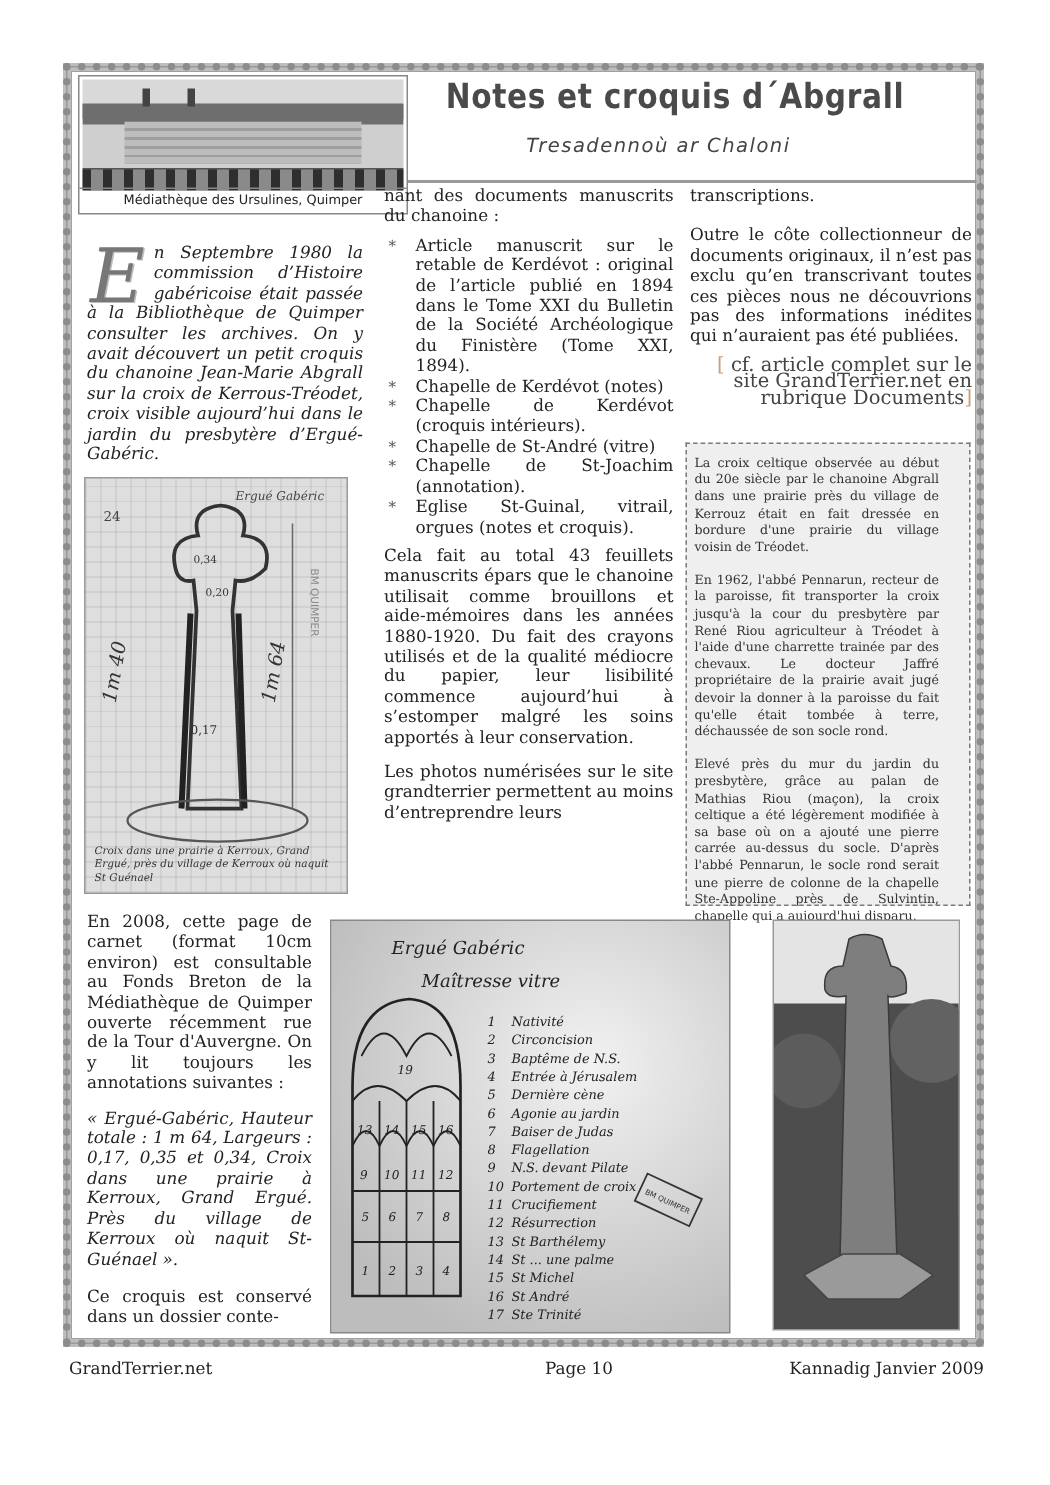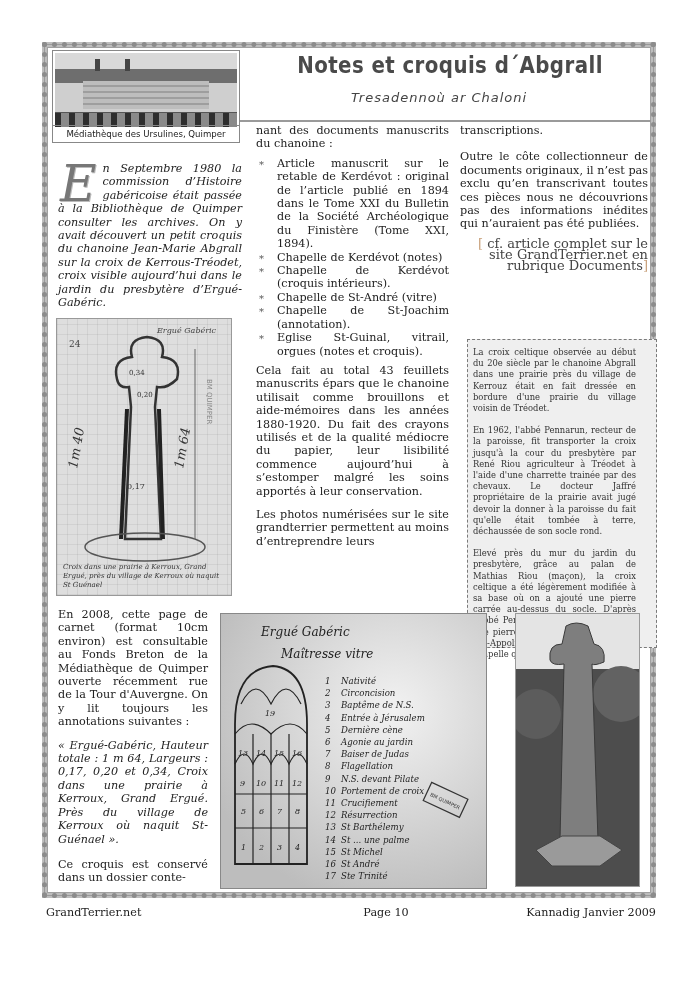--- a/index.html
+++ b/index.html
@@ -7,21 +7,21 @@
            font-family:"DejaVu Serif", serif; color:#222; }
     .frame { position:absolute; left:42px; top:42px; width:614px; height:856px;
              box-sizing:border-box; border:5px solid #bdbdbd;
              outline:1px solid #9a9a9a; outline-offset:-3px;
              background:
                repeating-linear-gradient(90deg, transparent 0 2px, rgba(0,0,0,0) 2px 4px); }
     .frame::before { content:""; position:absolute; inset:-5px; border:5px dotted #8c8c8c; pointer-events:none; }
     .inner-line { position:absolute; left:47px; top:47px; width:604px; height:846px; box-sizing:border-box; border:1px solid #a0a0a0; }
     .hdr-rule { position:absolute; left:240px; top:120px; width:411px; height:2px; background:#9a9a9a; }
 
-    .photo-box { position:absolute; left:52px; top:50px; width:188px; height:93px; box-sizing:border-box;
+    .photo-box { position:absolute; left:52px; top:50px; width:220px; height:93px; box-sizing:border-box;
                  border:1px solid #888; background:#fff; }
     .photo-img { position:absolute; left:2px; top:2px; right:2px; height:74px; overflow:hidden;
                  background:linear-gradient(#d9d9d9 0 22%, #7a7a7a 22% 36%, #cfcfcf 36% 80%, #555 80% 100%); }
     .photo-img .roof { position:absolute; left:0; right:0; top:16px; height:14px; background:#6e6e6e; }
     .photo-img .facade { position:absolute; left:28px; right:28px; top:28px; height:28px;
                  background:repeating-linear-gradient(0deg,#bdbdbd 0 4px,#9e9e9e 4px 6px); }
     .photo-img .chim1 { position:absolute; left:40px; top:6px; width:5px; height:12px; background:#444; }
     .photo-img .chim2 { position:absolute; left:70px; top:6px; width:5px; height:12px; background:#444; }
     .photo-img .base { position:absolute; left:0; right:0; bottom:0; height:14px;
                  background:repeating-linear-gradient(90deg,#2e2e2e 0 6px,#8a8a8a 6px 14px); }
@@ -42,23 +42,23 @@
     .col2 { left:256px; top:124px; width:193px; }
     .col2 ul { list-style:none; margin:6px 0 6px 0; padding:0; }
     .col2 li { position:relative; padding-left:21px; }
     .col2 li::before { content:"*"; position:absolute; left:3px; top:1px; font-size:10px; color:#555; }
     .col2 .gap { height:10px; }
 
     .col3 { left:460px; top:124px; width:188px; }
     .ref { font-size:13px; line-height:11px; text-align:right; color:#444; margin-top:7px; }
     .ref .br { color:#c8a07a; }
 
-    .sidebox { position:absolute; left:467px; top:295px; width:190px; height:309px; box-sizing:border-box;
+    .sidebox { position:absolute; left:457px; top:295px; width:190px; height:309px; box-sizing:border-box;
                border:1px dashed #7a7a7a; background:#efefef; padding:7px 20px 4px 5px;
-               font-size:8.4px; line-height:11.2px; text-align:justify; color:#333;margin-top:44px; }
+               font-size:8.4px; line-height:11.2px; text-align:justify; color:#333; }
     .sidebox p { margin:0 0 11px 0; }
 
     .sketch1 { position:absolute; left:56px; top:318px; width:176px; height:278px; box-sizing:border-box;
                border:1px solid #999; background:
                  repeating-linear-gradient(0deg, rgba(0,0,0,0.06) 0 1px, transparent 1px 10px),
                  repeating-linear-gradient(90deg, rgba(0,0,0,0.06) 0 1px, transparent 1px 10px), #dedede; overflow:hidden; }
 
     .col4 { left:58px; top:608px; width:150px; }
     .col4 .quote { font-style:italic; margin-top:10px; }
     .col4 .gap { height:12px; }
@@ -146,21 +146,21 @@
 </div>
 
 <div class="sidebox">
   <p>La croix celtique observée au début du 20e siècle par le chanoine Abgrall dans une prairie près du village de Kerrouz était en fait dressée en bordure d'une prairie du village voisin de Tréodet.</p>
   <p>En 1962, l'abbé Pennarun, recteur de la paroisse, fit transporter la croix jusqu'à la cour du presbytère par René Riou agriculteur à Tréodet à l'aide d'une charrette trainée par des chevaux. Le docteur Jaffré propriétaire de la prairie avait jugé devoir la donner à la paroisse du fait qu'elle était tombée à terre, déchaussée de son socle rond.</p>
   <p>Elevé près du mur du jardin du presbytère, grâce au palan de Mathias Riou (maçon), la croix celtique a été légèrement modifiée à sa base où on a ajouté une pierre carrée au-dessus du socle. D'après l'abbé Pennarun, le socle rond serait une pierre de colonne de la chapelle Ste-Appoline près de Sulvintin, chapelle qui a aujourd'hui disparu.</p>
 </div>
 
 <div class="col col4">
   <p>En 2008, cette page de carnet (format 10cm environ) est consultable au Fonds Breton de la Médiathèque de Quimper ouverte récemment rue de la Tour d'Auvergne. On y lit toujours les annotations suivantes :</p>
-  <p class="quote">« Ergué-Gabéric, Hauteur totale : 1 m 64, Largeurs : 0,17, 0,20 et 0,34, Croix dans une prairie à Kerroux, Grand Ergué. Près du village de Kerroux où naquit St-Guénael ».</p>
+  <p class="quote">« Ergué-Gabéric, Hauteur totale : 1 m 64, Largeurs : 0,17, 0,35 et 0,34, Croix dans une prairie à Kerroux, Grand Ergué. Près du village de Kerroux où naquit St-Guénael ».</p>
   <div class="gap"></div>
   <p>Ce croquis est conservé dans un dossier conte-</p>
 </div>
 
 <div class="sketch2">
   <svg width="267" height="276" viewBox="0 0 267 276">
     <text x="40" y="22" font-size="12" font-style="italic" fill="#222" font-family="DejaVu Serif, serif">Ergué Gabéric</text>
     <text x="60" y="44" font-size="12" font-style="italic" fill="#222" font-family="DejaVu Serif, serif">Maîtresse vitre</text>
     <path d="M14 250 L14 110 Q14 55 52 52 Q86 55 86 110 L86 250 Z" fill="none" stroke="#222" stroke-width="1.8"></path>
     <line x1="14" y1="180" x2="86" y2="180" stroke="#222" stroke-width="1.2"></line>

